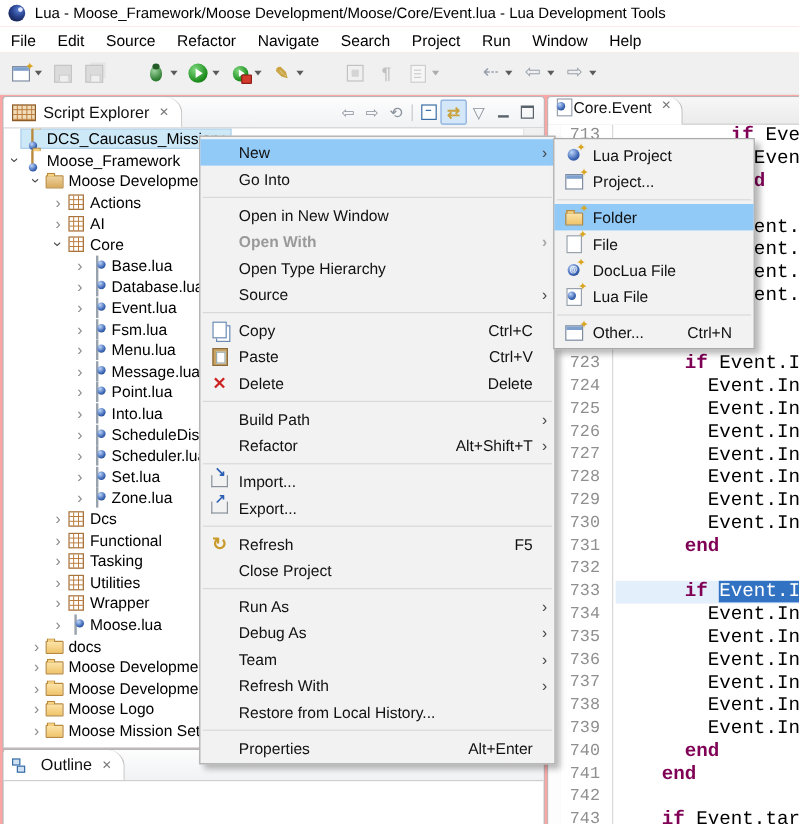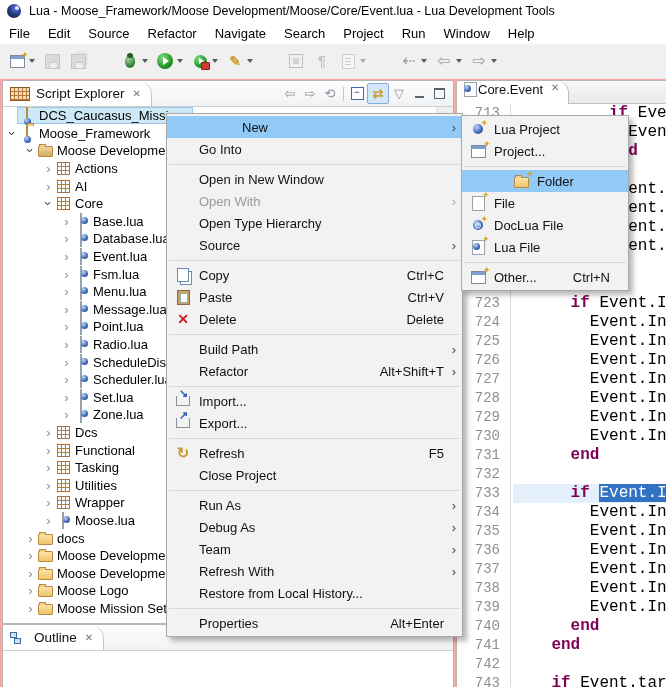--- a/index.html
+++ b/index.html
@@ -125,22 +125,22 @@
   .cl.cur{background:#e4effc;}
   .kw{color:#7f0055;font-weight:bold;}
   .seltxt{background:#3272c2;color:#fff;}
 
   
   .cmenu{position:absolute;background:#f2f2f2;border:1px solid #a8a8a8;
          box-shadow:4px 4px 5px rgba(0,0,0,.28);font-size:13px;color:#111;padding:2px 0;z-index:50;}
   #mainMenu{left:166px;top:113px;width:295px;}
   #newMenu{left:461px;top:115px;width:166px;z-index:60;}
   .mrow{height:22px;display:flex;align-items:center;position:relative;}
-  .mrow.hl{background:#91c9f7;padding-left:43px;}
-  .mrow.disabled{color:#9a9a9a;}
+  .mrow.hl{background:#91c9f7;}
+  .mrow.disabled{color:#9a9a9a;font-weight:bold;}
   .micon{width:32px;display:flex;justify-content:center;align-items:center;flex:0 0 auto;}
   .mlabel{flex:1 1 auto;white-space:nowrap;}
   .mshort{padding-right:18px;white-space:nowrap;}
   .marrow{position:absolute;right:6px;font-size:13px;color:#444;}
   .mrow.disabled .marrow{color:#a8a8a8;}
   .msep{height:8px;display:flex;align-items:center;}
   .msep::after{content:"";height:1px;background:#d9d9d9;flex:1;margin:0 2px;}
 
   
   .mi{position:relative;display:inline-flex;align-items:center;justify-content:center;}
@@ -412,21 +412,21 @@
             </span>
             <span class="tlabel">Point.lua</span>
           </span>
         </div>
         <div class="trow" style="padding-left: 58px;">
           <span class="chev">›</span>
           <span class="tlabelwrap">
             <span class="ticon">
               <span class="luafile"><span class="page"></span><span class="ball"></span></span>
             </span>
-            <span class="tlabel">Radio.lua</span>
+            <span class="tlabel">Into.lua</span>
           </span>
         </div>
         <div class="trow" style="padding-left: 58px;">
           <span class="chev">›</span>
           <span class="tlabelwrap">
             <span class="ticon">
               <span class="luafile"><span class="page"></span><span class="ball"></span></span>
             </span>
             <span class="tlabel">ScheduleDispatcher.lua</span>
           </span>

